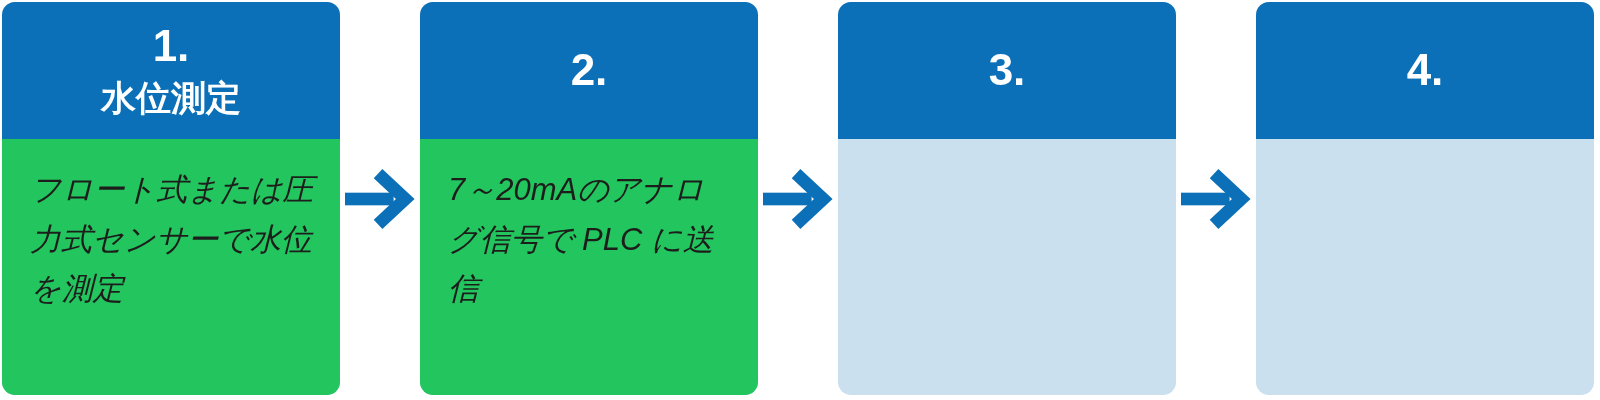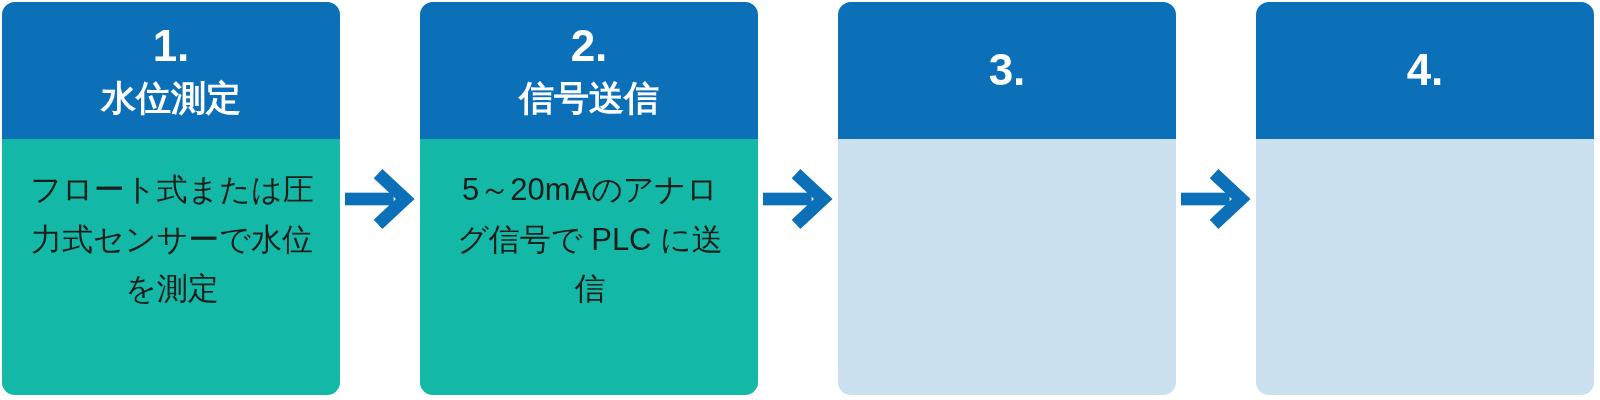--- a/index.html
+++ b/index.html
@@ -51,26 +51,27 @@
     line-height: 1.1;
   }
   .step-title {
     font-size: 35px;
     font-weight: bold;
     line-height: 1.2;
     margin-top: 6px;
   }
   .card-body {
     flex: 1 1 auto;
-    background: #14b8a6;
+    background: #22c55e;
     color: #1d1d1b;
     font-size: 31px;
     line-height: 1.6;
     padding: 26px 26px 0 28px;
-    text-align: center;
+    text-align: left;
+    font-style: italic;
   }
   .arrow-cell {
     flex: 0 0 80px;
     width: 80px;
     display: flex;
     align-items: center;
     justify-content: center;
   }
   .arrow-cell svg {
     display: block;
@@ -104,23 +105,22 @@
     <div class="arrow-cell">
       <svg viewBox="0 0 72 62" aria-hidden="true">
         <rect class="arrow-shaft" x="0" y="24.5" width="50" height="13"></rect>
         <path class="arrow-chevron" d="M34 5 L62 31 L34 57"></path>
       </svg>
     </div>
 
     <div class="card">
       <div class="card-header">
         <div class="step-number">2.</div>
-        <div class="step-title">信号送信</div>
       </div>
-      <div class="card-body">5～20mAのアナログ信号で PLC に送信</div>
+      <div class="card-body">7～20mAのアナログ信号で PLC に送信</div>
     </div>
 
     <div class="arrow-cell">
       <svg viewBox="0 0 72 62" aria-hidden="true">
         <rect class="arrow-shaft" x="0" y="24.5" width="50" height="13"></rect>
         <path class="arrow-chevron" d="M34 5 L62 31 L34 57"></path>
       </svg>
     </div>
 
     <div class="card">

